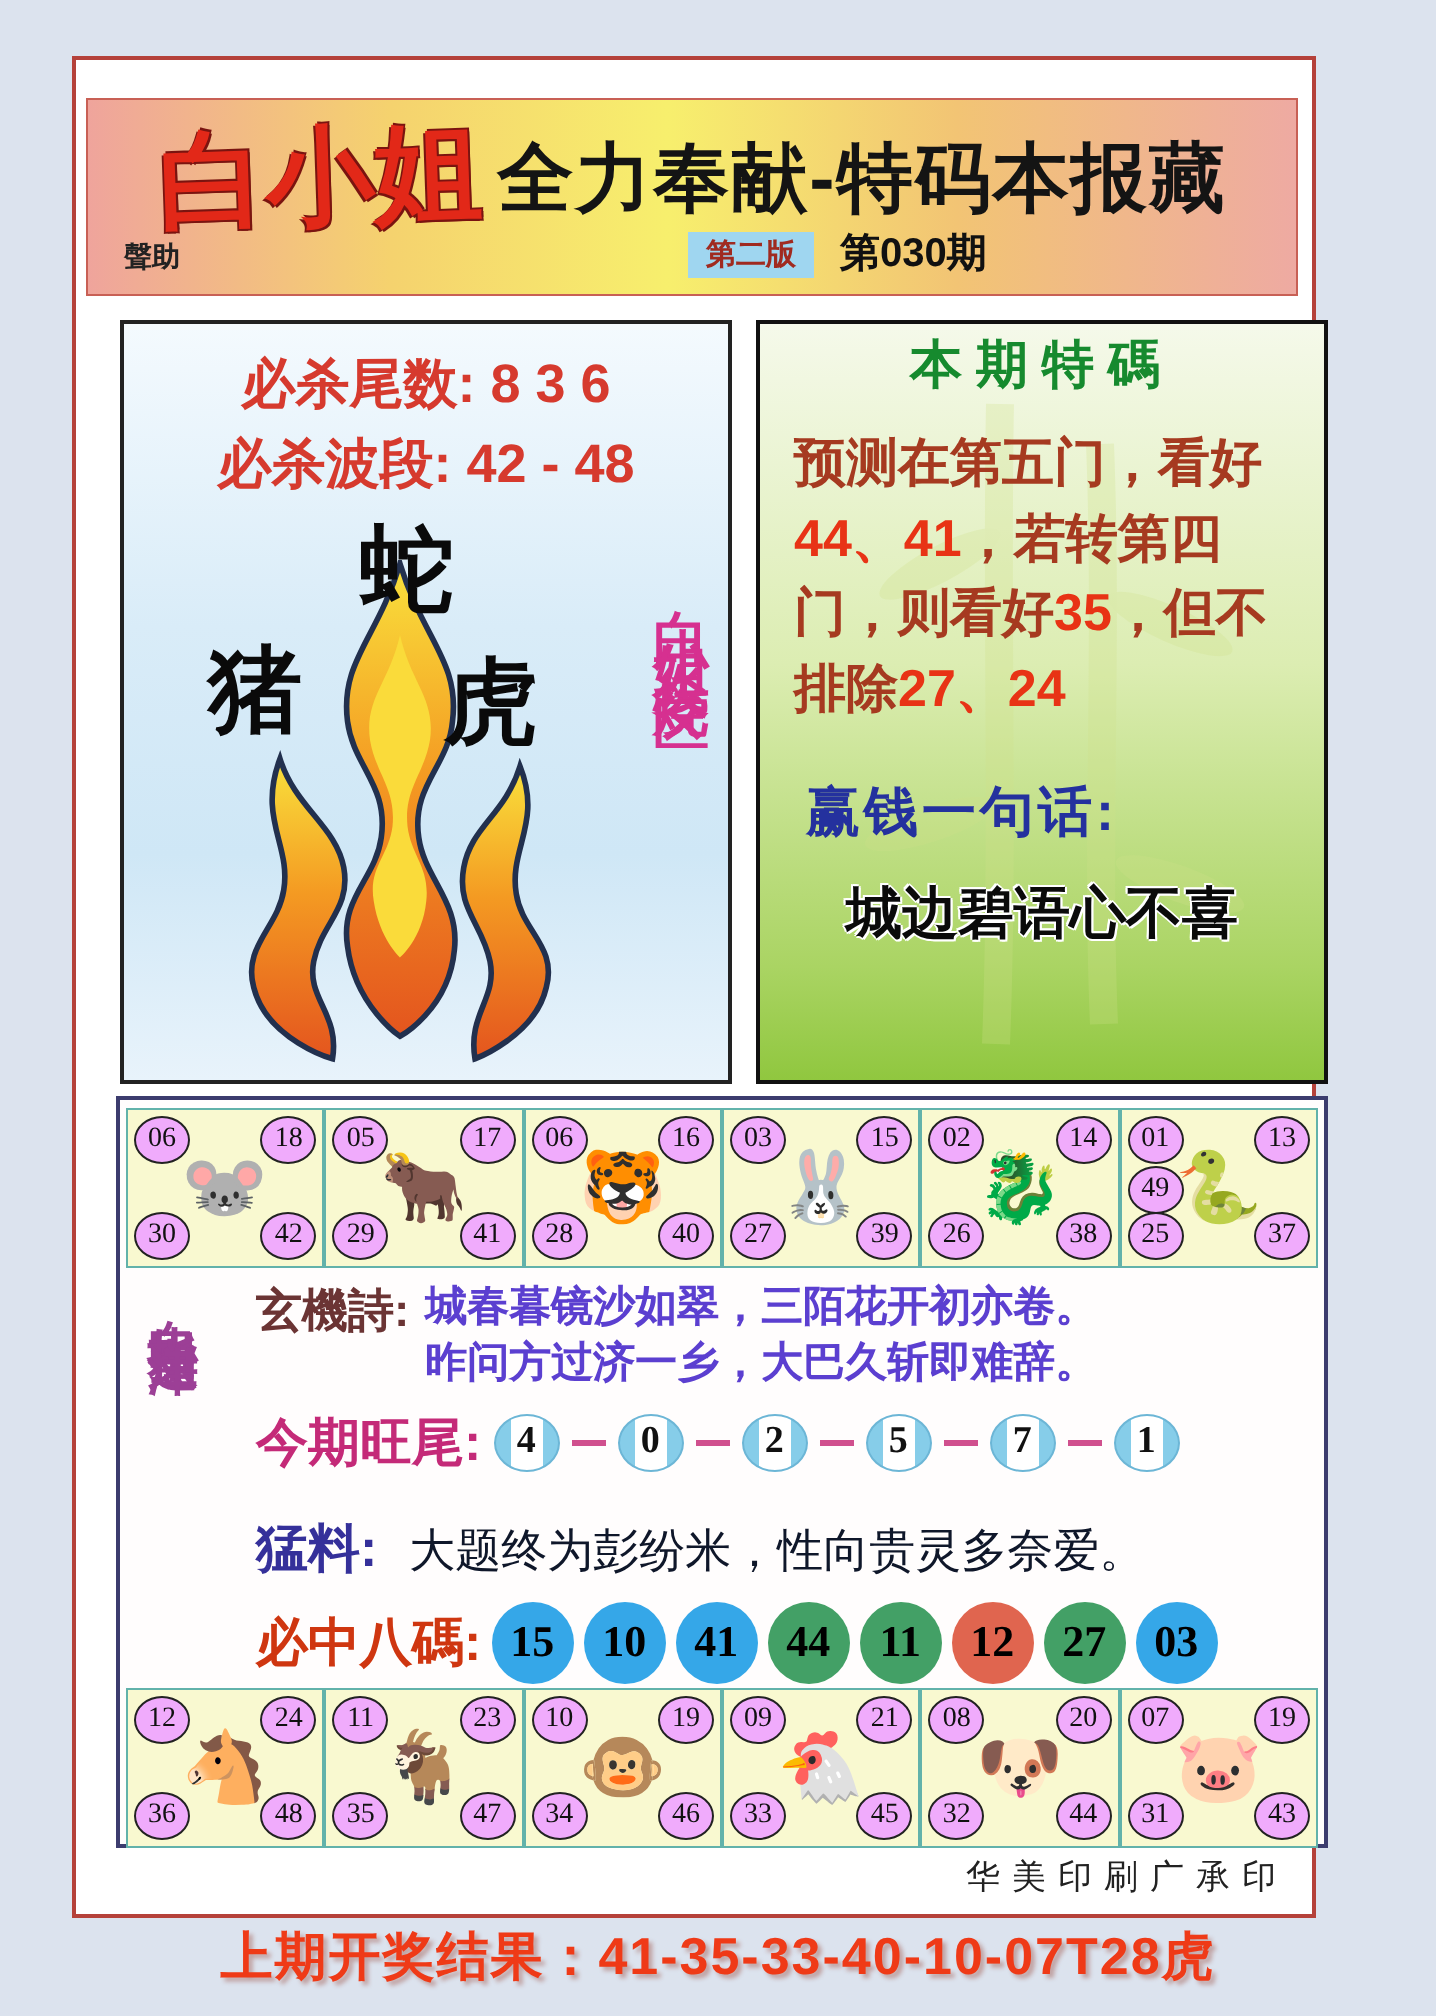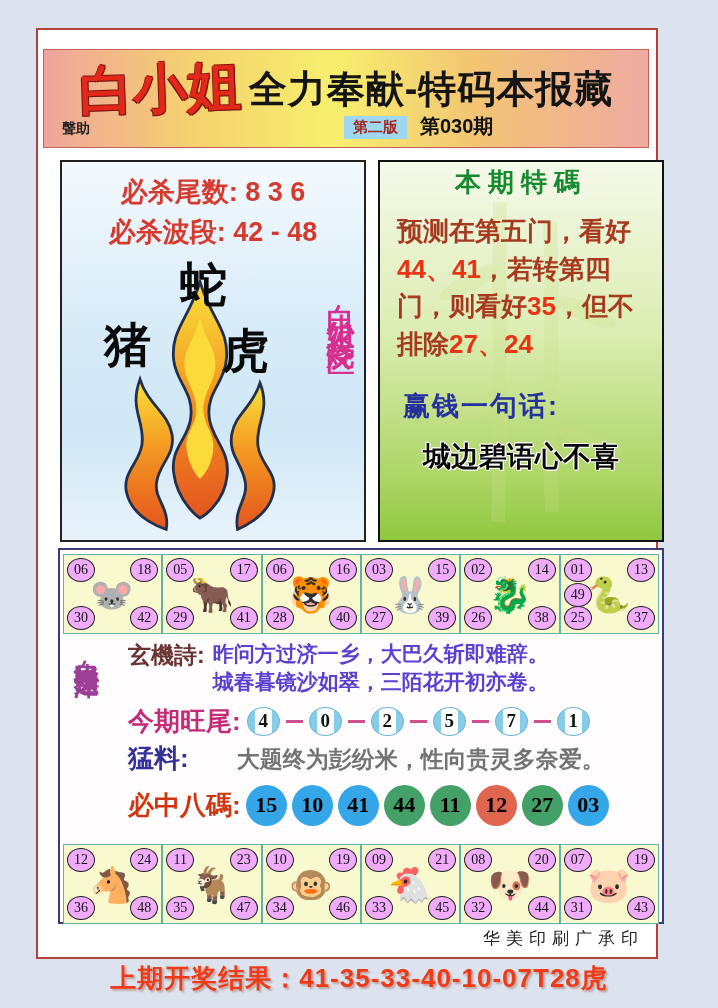--- a/index.html
+++ b/index.html
@@ -60,23 +60,23 @@
   .lbl{white-space:nowrap;font-weight:bold;}
   .lbl-poem{color:#6b3434;font-size:23px;}
   .poem-lines{color:#5b3fd0;font-size:21px;font-weight:bold;line-height:1.35;margin-left:8px;}
   .row-tail{display:flex;align-items:center;margin-top:7px;}
   .lbl-tail{color:#c42a78;font-size:26px;}
   .toval{width:31px;height:27px;border-radius:50%;margin-left:6px;
         background:linear-gradient(90deg,#86cde9 24%,#ffffff 24% 76%,#86cde9 76%);
         border:1px solid #6cb6d6;display:flex;align-items:center;justify-content:center;
         font-family:"Liberation Serif",serif;font-weight:bold;font-size:19px;color:#111;}
   .tdash{width:17px;height:3px;background:#d0508e;margin-left:6px;}
-  .row-hot{display:flex;margin-top:2px;gap:32px;}
+  .row-hot{display:flex;margin-top:18px;}
   .lbl-hot{color:#35309a;font-size:26px;}
-  .hot-text{color:#737373;font-size:23px;font-weight:bold;margin-left:16px;padding-top:3px;}
+  .hot-text{color:#0f172a;font-size:23px;font-weight:normal;margin-left:16px;padding-top:3px;}
   .row-eight{display:flex;align-items:center;margin-top:9px;}
   .lbl-eight{color:#cf3610;font-size:26px;}
   .ball{width:41px;height:41px;border-radius:50%;margin-left:5px;display:flex;align-items:center;
         justify-content:center;color:#000;font-weight:bold;font-size:22px;
         font-family:"Liberation Serif",serif;}
   .printer{position:absolute;left:20px;top:897px;width:602px;text-align:right;padding-right:16px;
         box-sizing:border-box;font-size:17px;color:#222;letter-spacing:6px;}
   .footer{position:absolute;left:0;right:0;top:961px;text-align:center;color:#ef3a17;font-size:26px;
         font-weight:bold;letter-spacing:1px;text-shadow:2px 2px 2px rgba(140,40,20,.35);}
 </style>
@@ -186,22 +186,22 @@
           <span class="oval br">37</span>
         </div>
       </div>
 
       <div class="mid">
         <span class="side-guide">白小姐指点迷津</span>
         <div class="mid-content">
           <div class="row-poem">
             <span class="lbl lbl-poem">玄機詩:</span>
             <div class="poem-lines">
+              <div>城春暮镜沙如翠，三陌花开初亦卷。</div>
               <div>昨问方过济一乡，大巴久斩即难辞。</div>
-              <div>城春暮镜沙如翠，三陌花开初亦卷。</div>
             </div>
           </div>
           <div class="row-tail">
             <span class="lbl lbl-tail">今期旺尾:</span>
             <span class="toval">4</span>
               <span class="tdash"></span>
             <span class="toval">0</span>
               <span class="tdash"></span>
             <span class="toval">2</span>
               <span class="tdash"></span>

